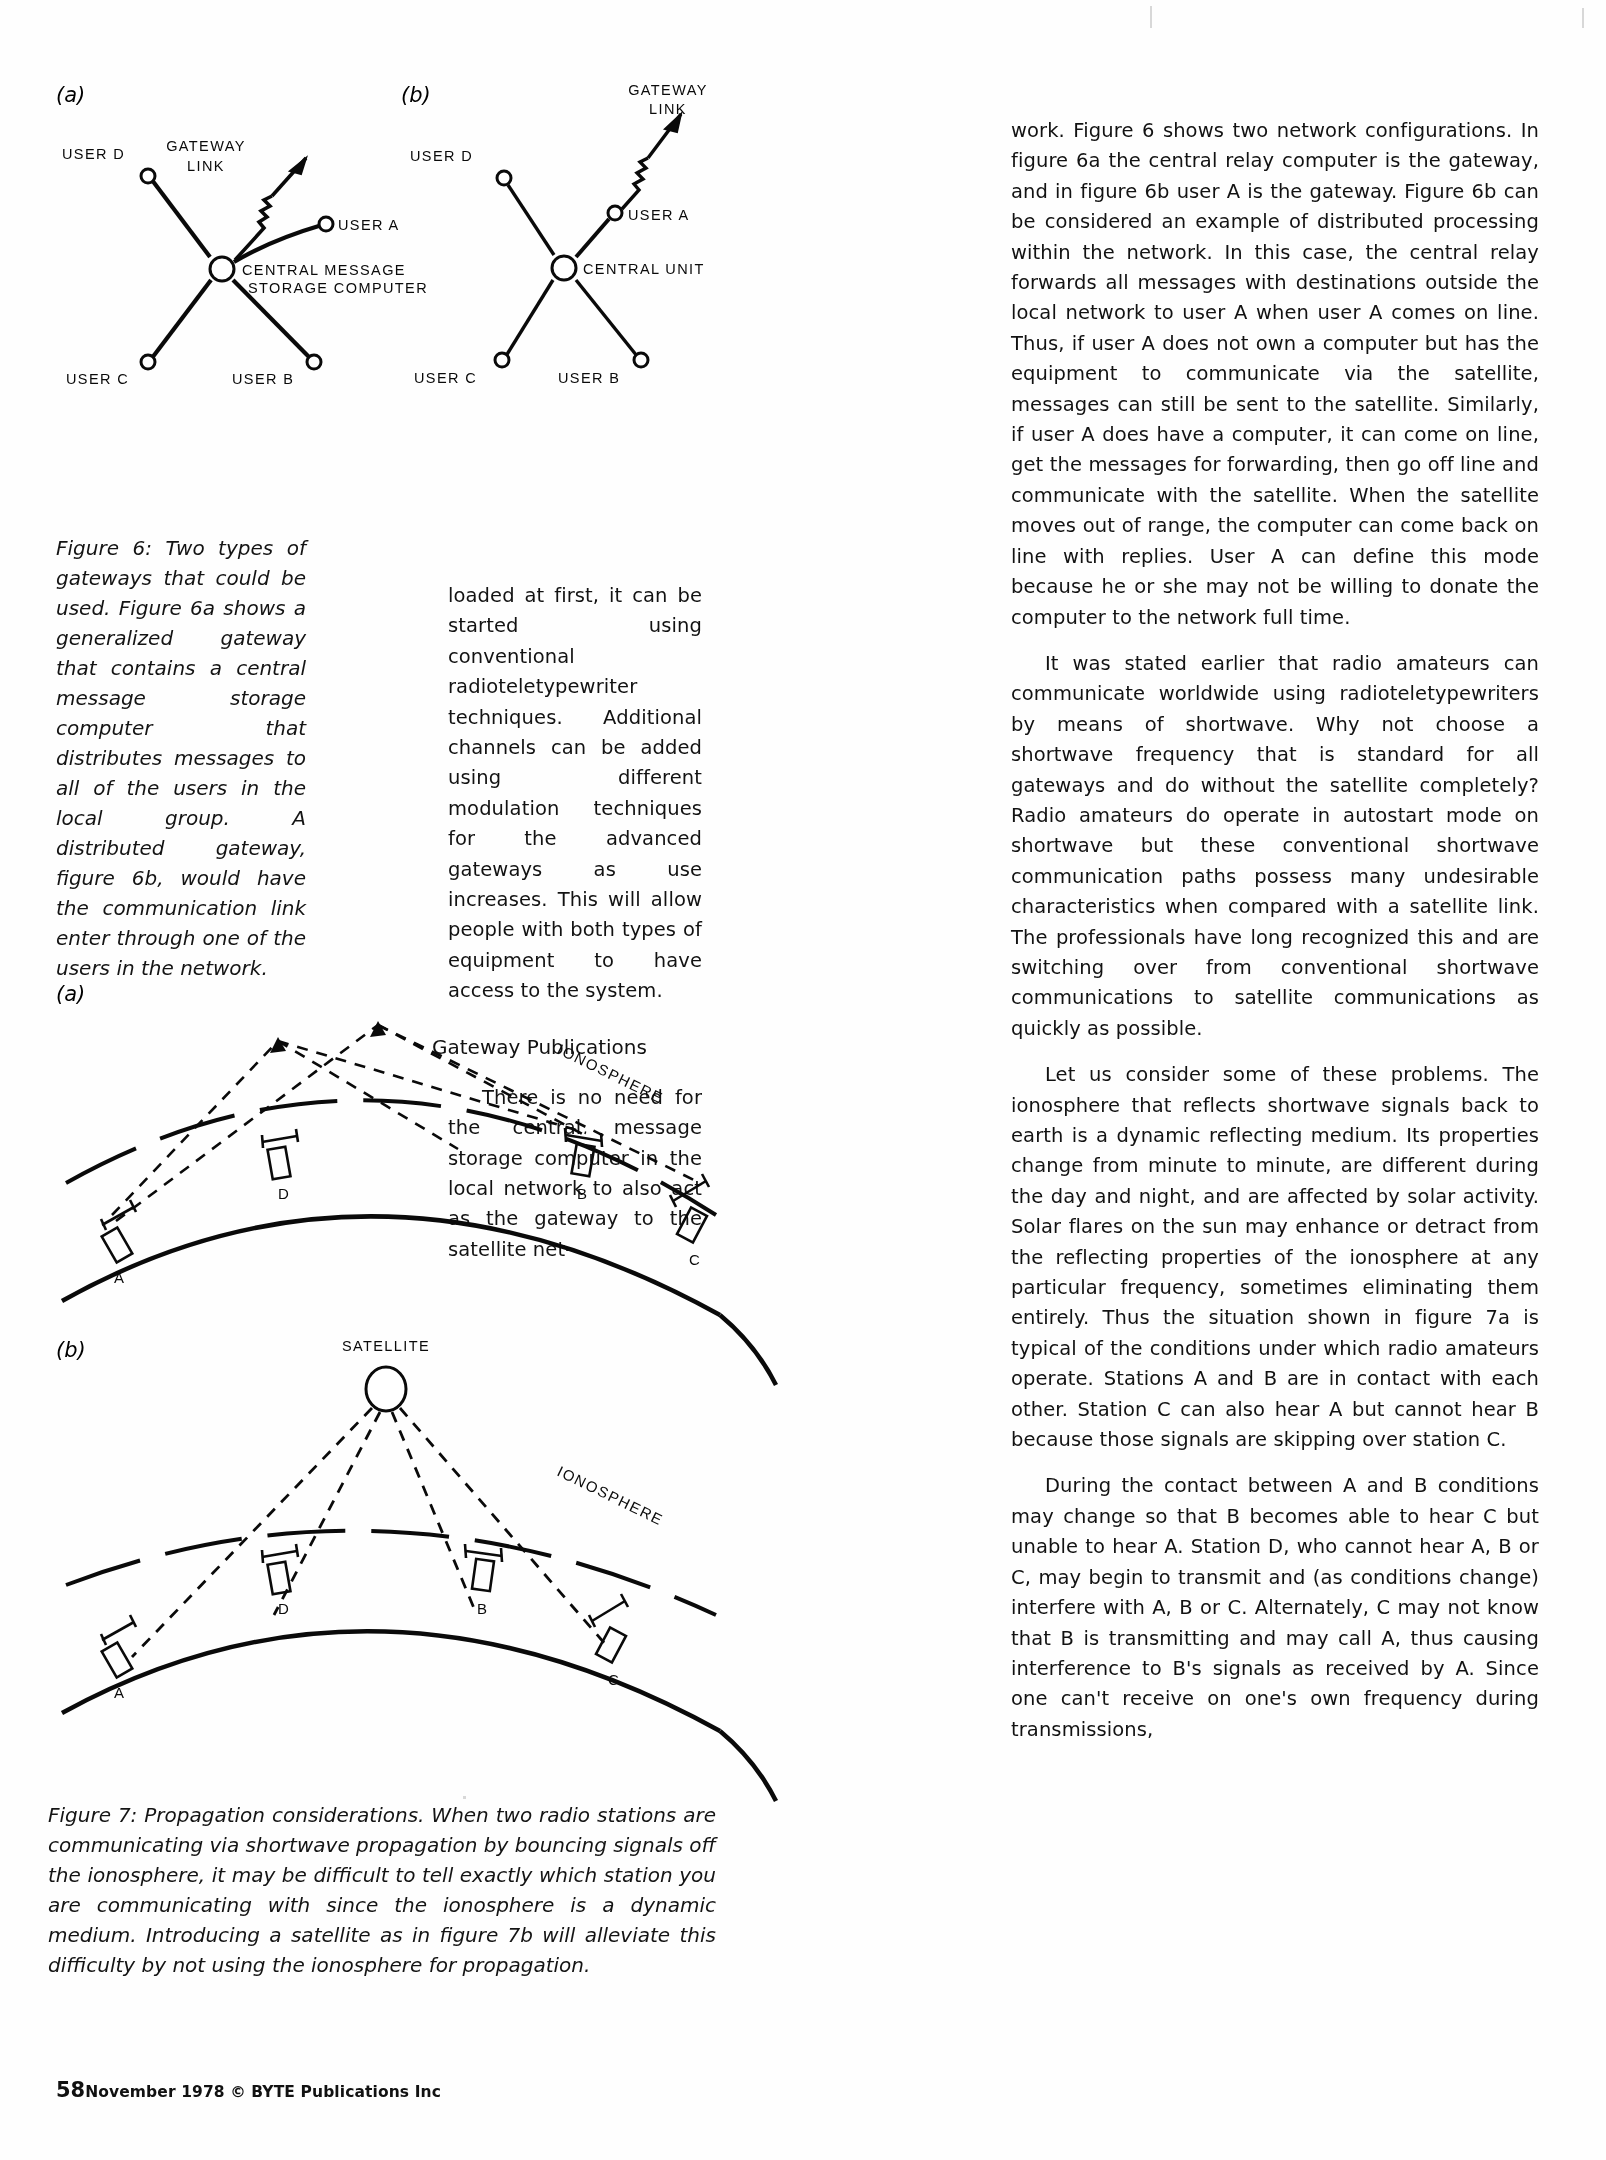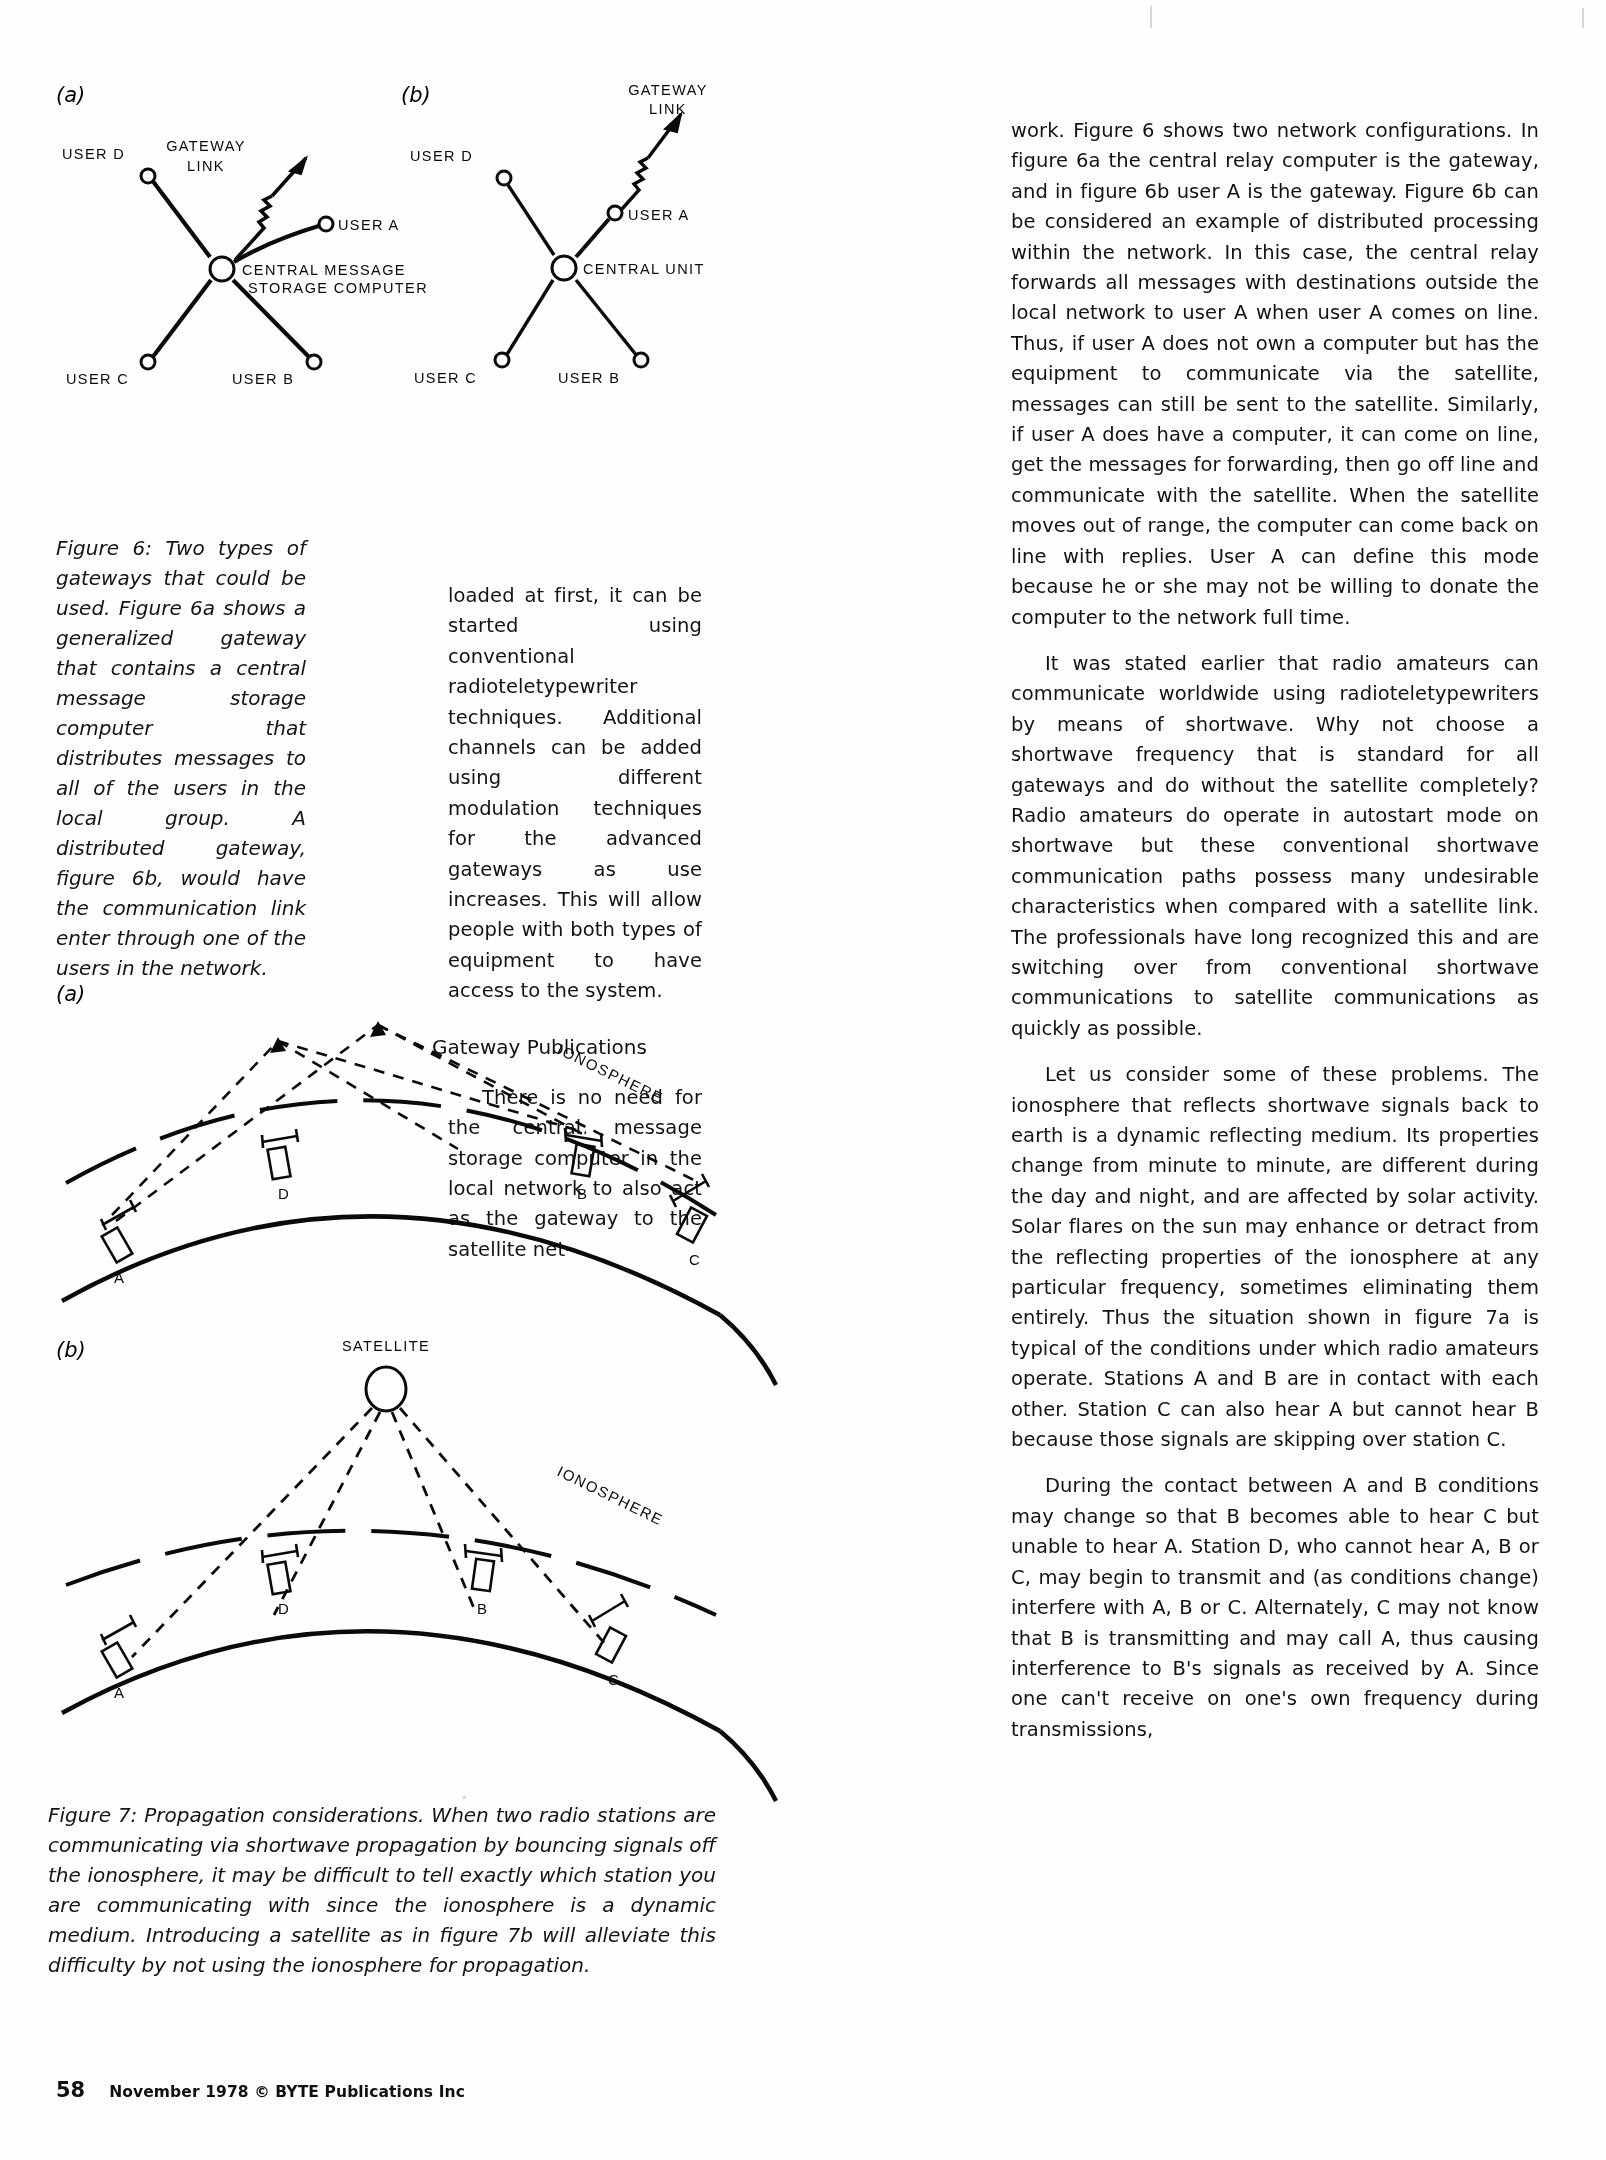--- a/index.html
+++ b/index.html
@@ -124,21 +124,20 @@
   }
 
   
   #footer {
     position: absolute;
     left: 56px;
     top: 2043px;
     font-family: "DejaVu Sans", sans-serif;
     display: flex;
     align-items: baseline;
-    gap: 24px;
   }
   #footer .pagenum {
     font-size: 21px;
     font-weight: bold;
     color: #111;
   }
   #footer .imprint {
     font-size: 15.5px;
     font-weight: bold;
     color: #111;

